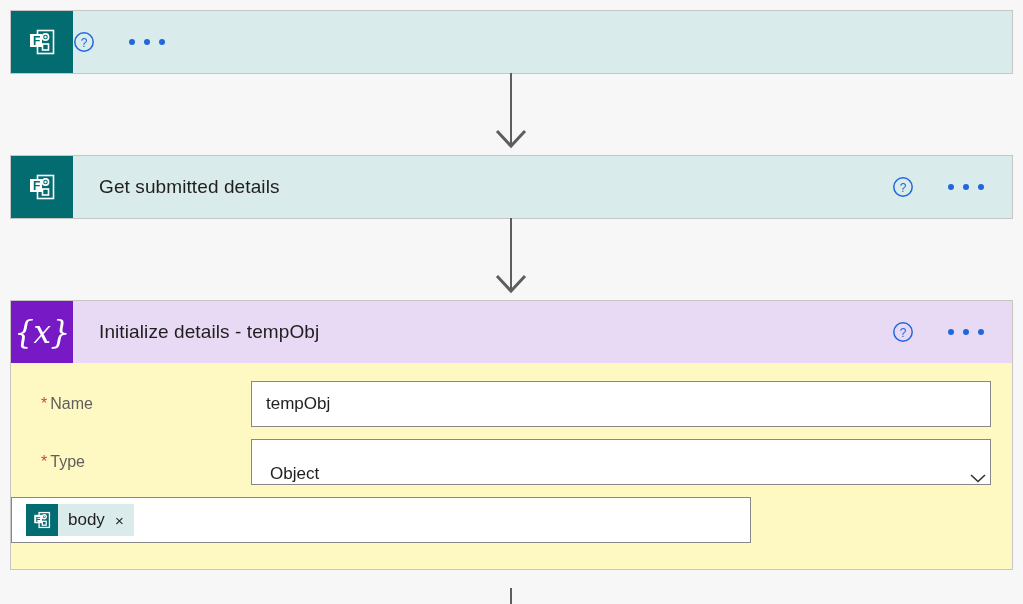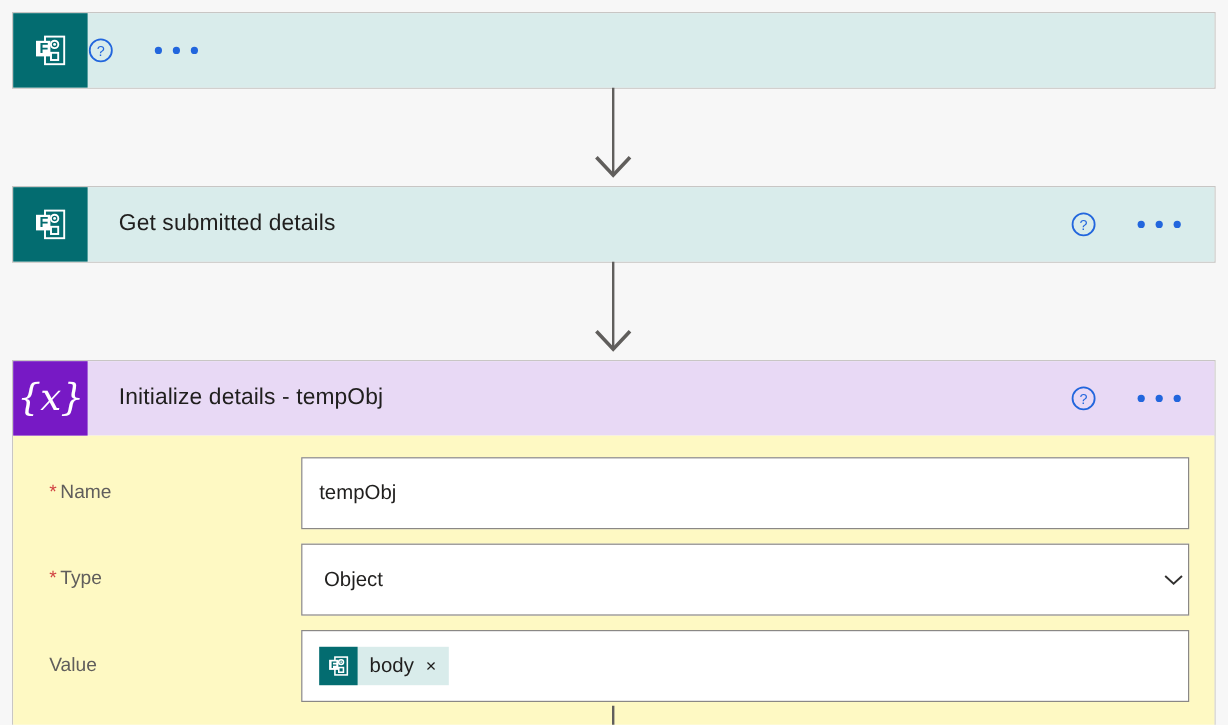--- a/index.html
+++ b/index.html
@@ -103,30 +103,30 @@
   }
   .req {
     color: #d14343;
     margin-right: 3px;
   }
 
   .field {
     flex: 0 0 740px;
     width: 740px;
     box-sizing: border-box;
-    height: 60px;
+    height: 46px;
     border: 1px solid #8a8886;
     background: #ffffff;
     display: flex;
     align-items: center;
     padding: 0 14px;
     font-size: 17px;
     color: #201f1e;
   }
-  .field.select { justify-content: space-between; padding-right: 2px; }
+  .field.select { justify-content: space-between; padding-right: 2px; align-items: flex-end; }
   .field .select-value { padding-left: 4px; }
   .chev { width: 20px; height: 12px; display:block; }
 
   .token {
     display: inline-flex;
     align-items: center;
     background: #d9eceb;
     height: 32px;
     padding-right: 10px;
     gap: 10px;
@@ -282,23 +282,20 @@
           <span class="select-value">Object</span>
           <span>
             <svg class="chev" viewBox="0 0 20 12" aria-hidden="true">
               <polyline points="3,3 10,9.5 17,3" fill="none" stroke="#323130" stroke-width="1.6"></polyline>
             </svg>
           </span>
         </div>
       </div>
 
       <div class="form-row">
-        <div class="form-label">
-          <span>Value</span>
-        </div>
         <div class="field">
           <span class="token">
             <span class="tok-icon">
               <svg width="22" height="22" viewBox="0 0 34 34" aria-hidden="true">
                 <rect x="12.5" y="5.5" width="16" height="23" fill="none" stroke="#ffffff" stroke-width="2"></rect>
                 <circle cx="20.5" cy="12" r="3.1" fill="none" stroke="#ffffff" stroke-width="2"></circle>
                 <circle cx="20.5" cy="12" r="1.2" fill="#ffffff"></circle>
                 <rect x="17.5" y="19" width="6" height="6" fill="none" stroke="#ffffff" stroke-width="2"></rect>
                 <rect x="5" y="9" width="12" height="13" fill="#ffffff"></rect>
                 <text x="7.5" y="19.5" font-family="'Liberation Sans',sans-serif" font-size="12" font-weight="bold" fill="#036c70">F</text>

